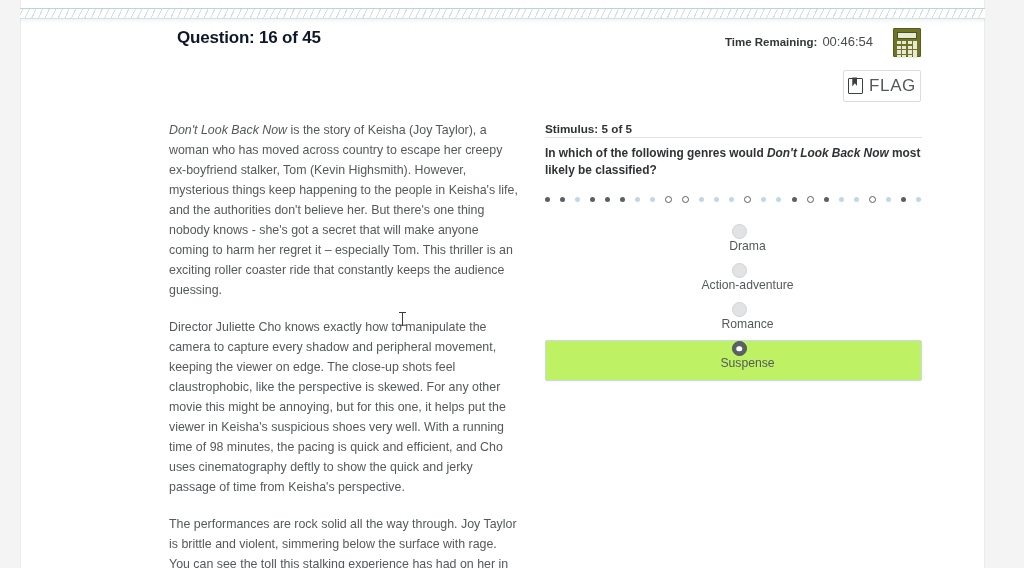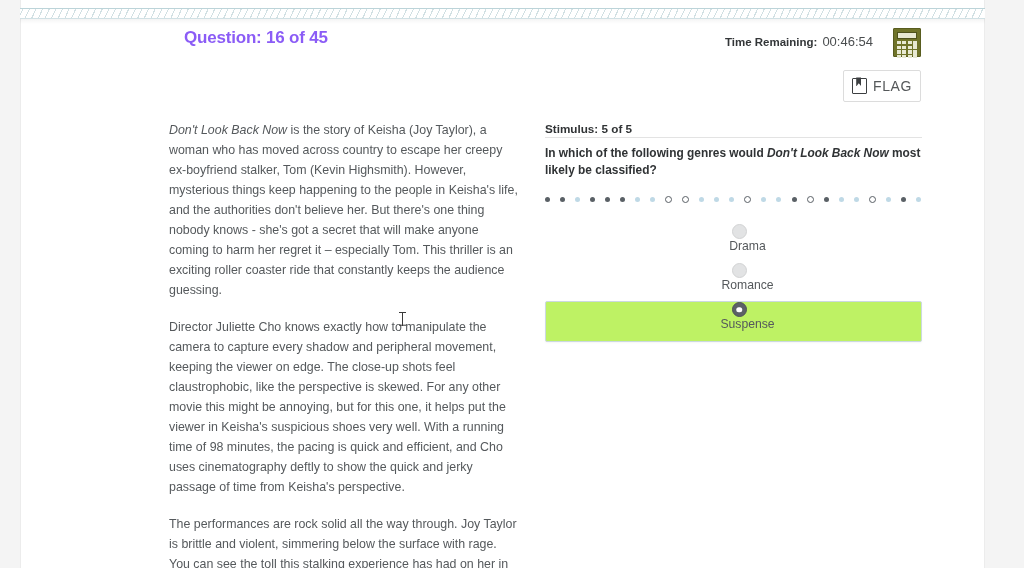--- a/index.html
+++ b/index.html
@@ -47,24 +47,24 @@
   }
 
   
   .header {
     position: absolute;
     left: 169px; top: 28px;
     width: 752px; height: 78px;
   }
   .q-title {
     position: absolute;
-    left: 15px; top: 0;
+    left: 8px; top: 0;
     font-size: 17px;
     font-weight: bold;
-    color: #8b5cf6;
+    color: #0f172a;
     letter-spacing: -0.2px;
     white-space: nowrap;
   }
   .q-title .q-label { font-weight: bold; }
   .q-title .q-count { font-weight: bold; }
 
   .timer-wrap {
     position: absolute;
     right: 48px; top: 6px;
     display: flex;
@@ -132,21 +132,21 @@
   }
   .flag-icon::after {
     content: "";
     position: absolute;
     left: 3.2px; top: -1.6px;
     width: 5.2px; height: 9px;
     background: #3c3f41;
     clip-path: polygon(0 0, 100% 0, 100% 100%, 50% 66%, 0 100%);
   }
   .flag-text {
-    font-size: 14px;
+    font-size: 17px;
     color: #55585a;
     letter-spacing: 0.6px;
   }
 
   
   .passage {
     position: absolute;
     left: 169px; top: 120px;
     width: 350px;
   }
@@ -359,20 +359,24 @@
         <span class="dot ring"></span>
         <span class="dot light"></span>
         <span class="dot filled"></span>
         <span class="dot light"></span>
       </div>
 
     <div class="options" id="options">
         <div class="opt">
           <span class="radio"></span>
           <span class="opt-label">Drama</span>
+        </div>
+        <div class="opt">
+          <span class="radio"></span>
+          <span class="opt-label">Action-adventure</span>
         </div>
         <div class="opt">
           <span class="radio"></span>
           <span class="opt-label">Romance</span>
         </div>
         <div class="opt selected">
           <span class="radio"></span>
           <span class="opt-label">Suspense</span>
         </div>
       </div>

